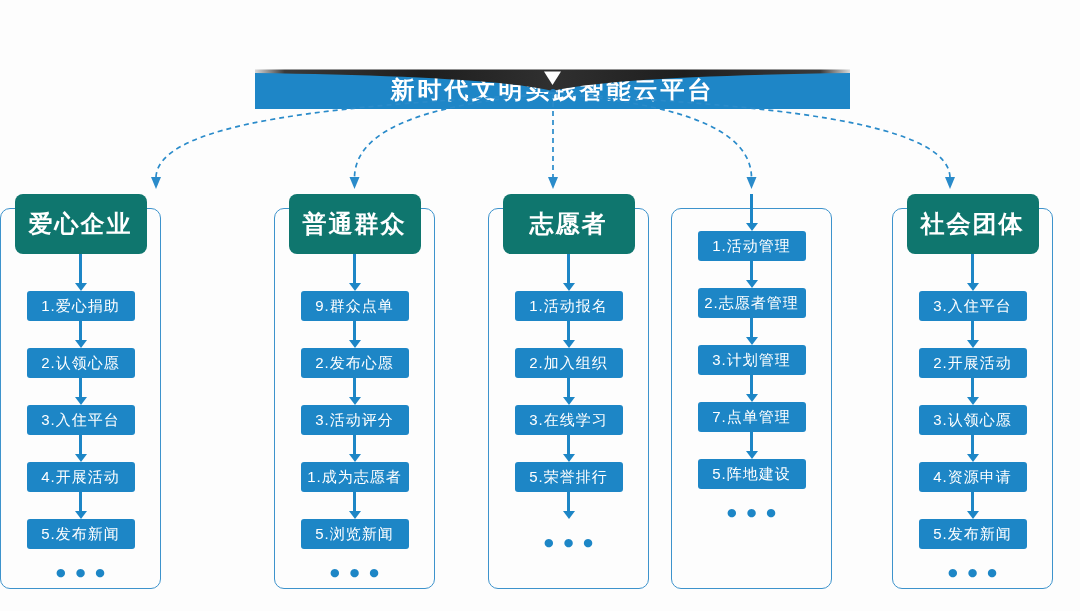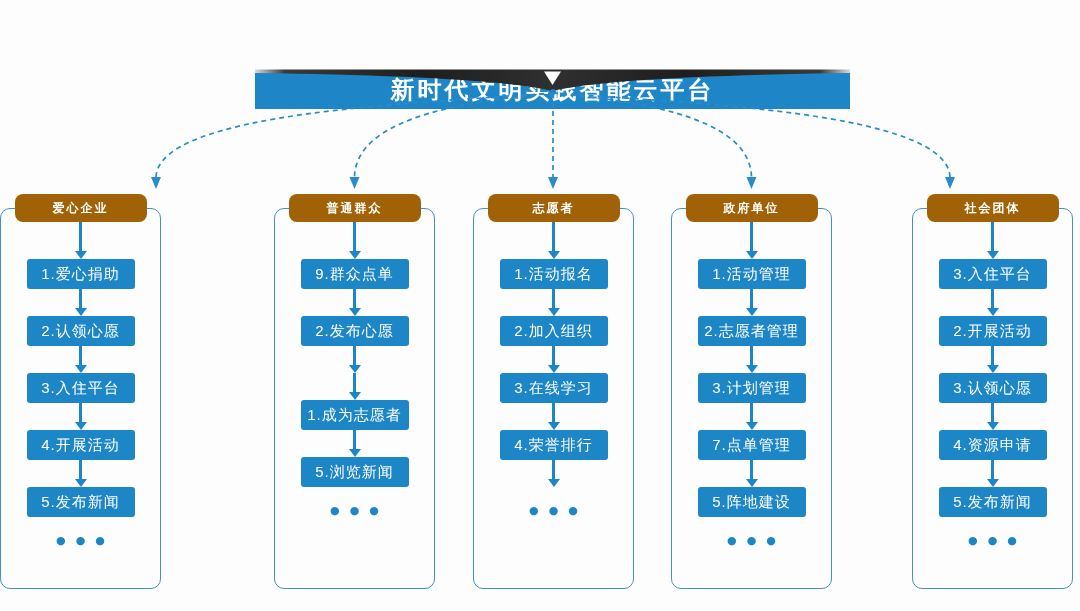--- a/index.html
+++ b/index.html
@@ -37,41 +37,41 @@
 
   
   .col {
     position: absolute;
     top: 194px;
     width: 161px; height: 398px;
     display: flex; flex-direction: column; align-items: center;
   }
   .col:nth-of-type(1) { left: 76px; }
   .col:nth-of-type(2) { left: 274px; }
-  .col:nth-of-type(3) { left: 473px; }
+  .col:nth-of-type(3) { left: 488px; }
   .col:nth-of-type(4) { left: 671px; }
-  .col:nth-of-type(5) { left: 912px; text-align: center; }
+  .col:nth-of-type(5) { left: 892px; text-align: center; }
 
   .frame {
     position: absolute;
     left: 0; top: 14px;
     width: 161px; height: 381px;
     border: 1.5px solid #3d93cc;
     border-radius: 10px;
     background: transparent;
     z-index: 0;
   }
 
   .hdr {
     position: relative; z-index: 2;
-    width: 132px; height: 28px;
-    background: #a16207;
+    width: 132px; height: 60px;
+    background: #0f766e;
     border-radius: 8px;
     display: flex; align-items: center; justify-content: center;
-    color: #ffffff; font-size: 12px; font-weight: bold;
+    color: #ffffff; font-size: 24px; font-weight: bold;
     letter-spacing: 2px; white-space: nowrap;
   }
 
   .step {
     position: relative; z-index: 2;
     width: 108px; height: 30px;
     background: #1d86c6;
     border-radius: 3px;
     display: flex; align-items: center; justify-content: center;
     color: #ffffff; font-size: 15px;
@@ -158,20 +158,21 @@
     <div class="step">9.群众点单</div>
     <div class="varrow short">
         <div class="line"></div>
         <div class="head"></div>
       </div>
     <div class="step">2.发布心愿</div>
     <div class="varrow short">
         <div class="line"></div>
         <div class="head"></div>
       </div>
+    <div class="step">3.活动评分</div>
     <div class="varrow short">
         <div class="line"></div>
         <div class="head"></div>
       </div>
     <div class="step">1.成为志愿者</div>
     <div class="varrow short">
         <div class="line"></div>
         <div class="head"></div>
       </div>
     <div class="step">5.浏览新闻</div>
@@ -193,31 +194,30 @@
     <div class="step">2.加入组织</div>
     <div class="varrow short">
         <div class="line"></div>
         <div class="head"></div>
       </div>
     <div class="step">3.在线学习</div>
     <div class="varrow short">
         <div class="line"></div>
         <div class="head"></div>
       </div>
-    <div class="step">4.荣誉排行</div>
-    <div class="varrow short">
-        <div class="line"></div>
-        <div class="head"></div>
-      </div>
-    <div class="dots">●●●</div>
-  </div>
-
-  <div class="col">
-    <div class="frame"></div>
-    <div class="hdr">政府单位</div>
+    <div class="step">5.荣誉排行</div>
+    <div class="varrow short">
+        <div class="line"></div>
+        <div class="head"></div>
+      </div>
+    <div class="dots">●●●</div>
+  </div>
+
+  <div class="col">
+    <div class="frame"></div>
     <div class="varrow long">
         <div class="line"></div>
         <div class="head"></div>
       </div>
     <div class="step">1.活动管理</div>
     <div class="varrow short">
         <div class="line"></div>
         <div class="head"></div>
       </div>
     <div class="step">2.志愿者管理</div>

